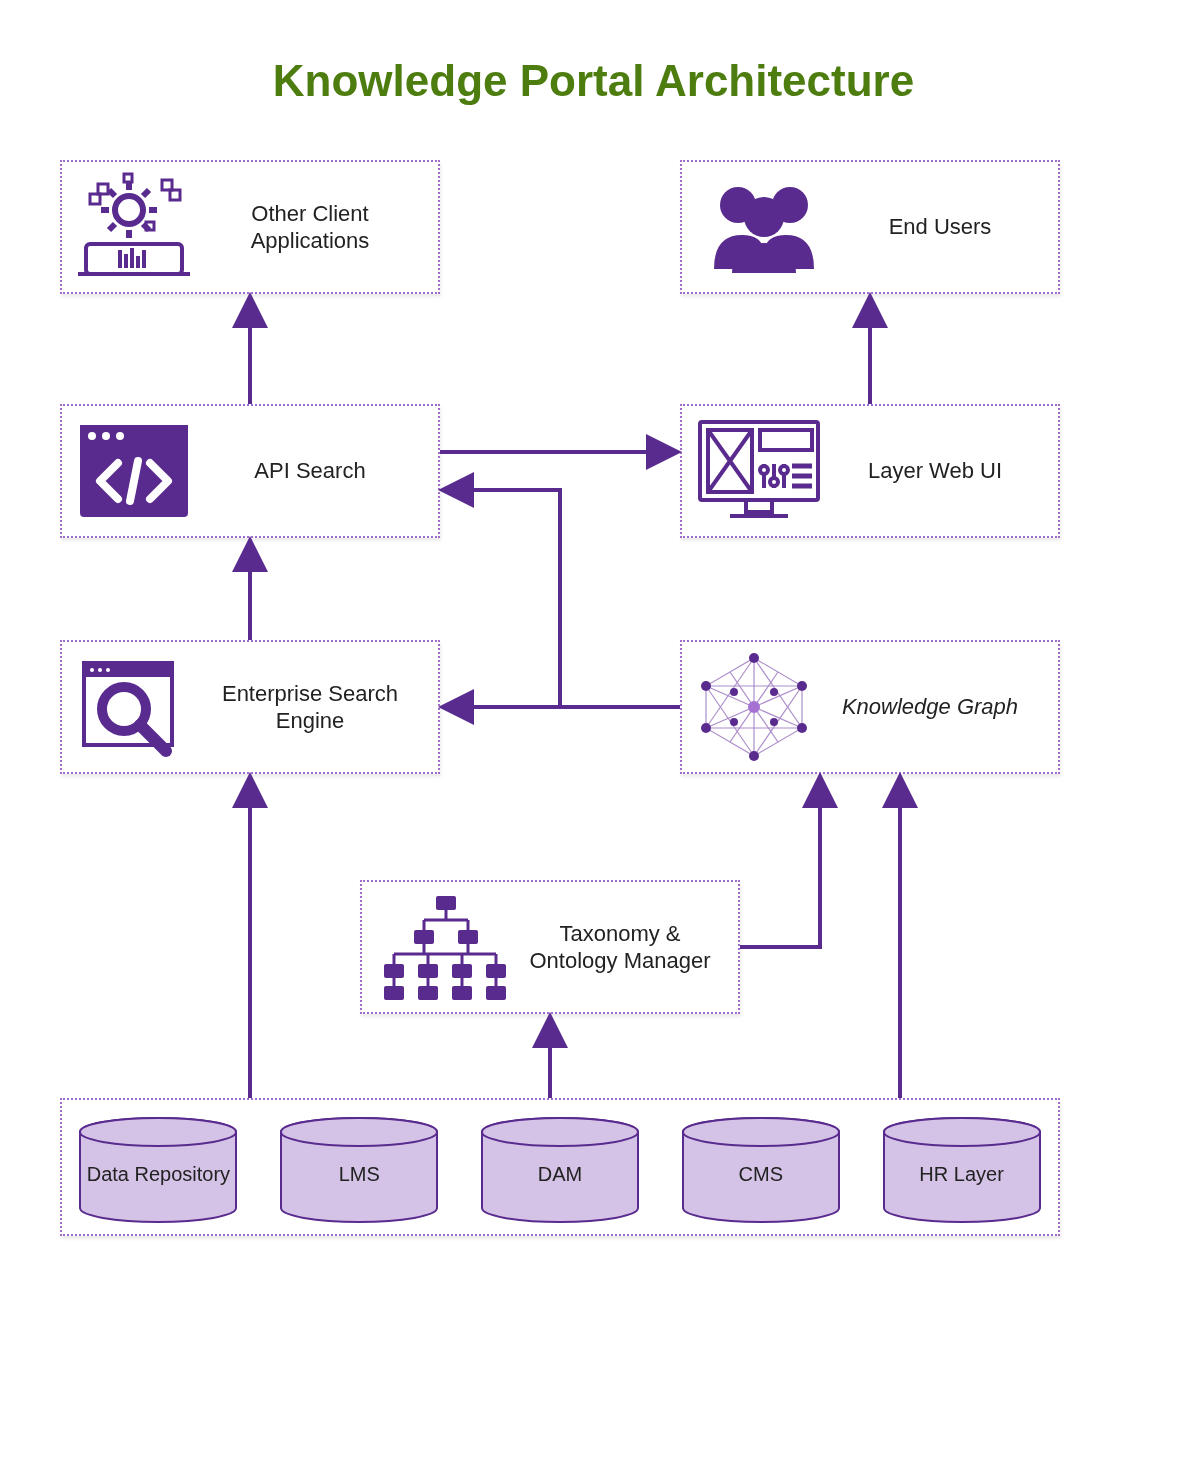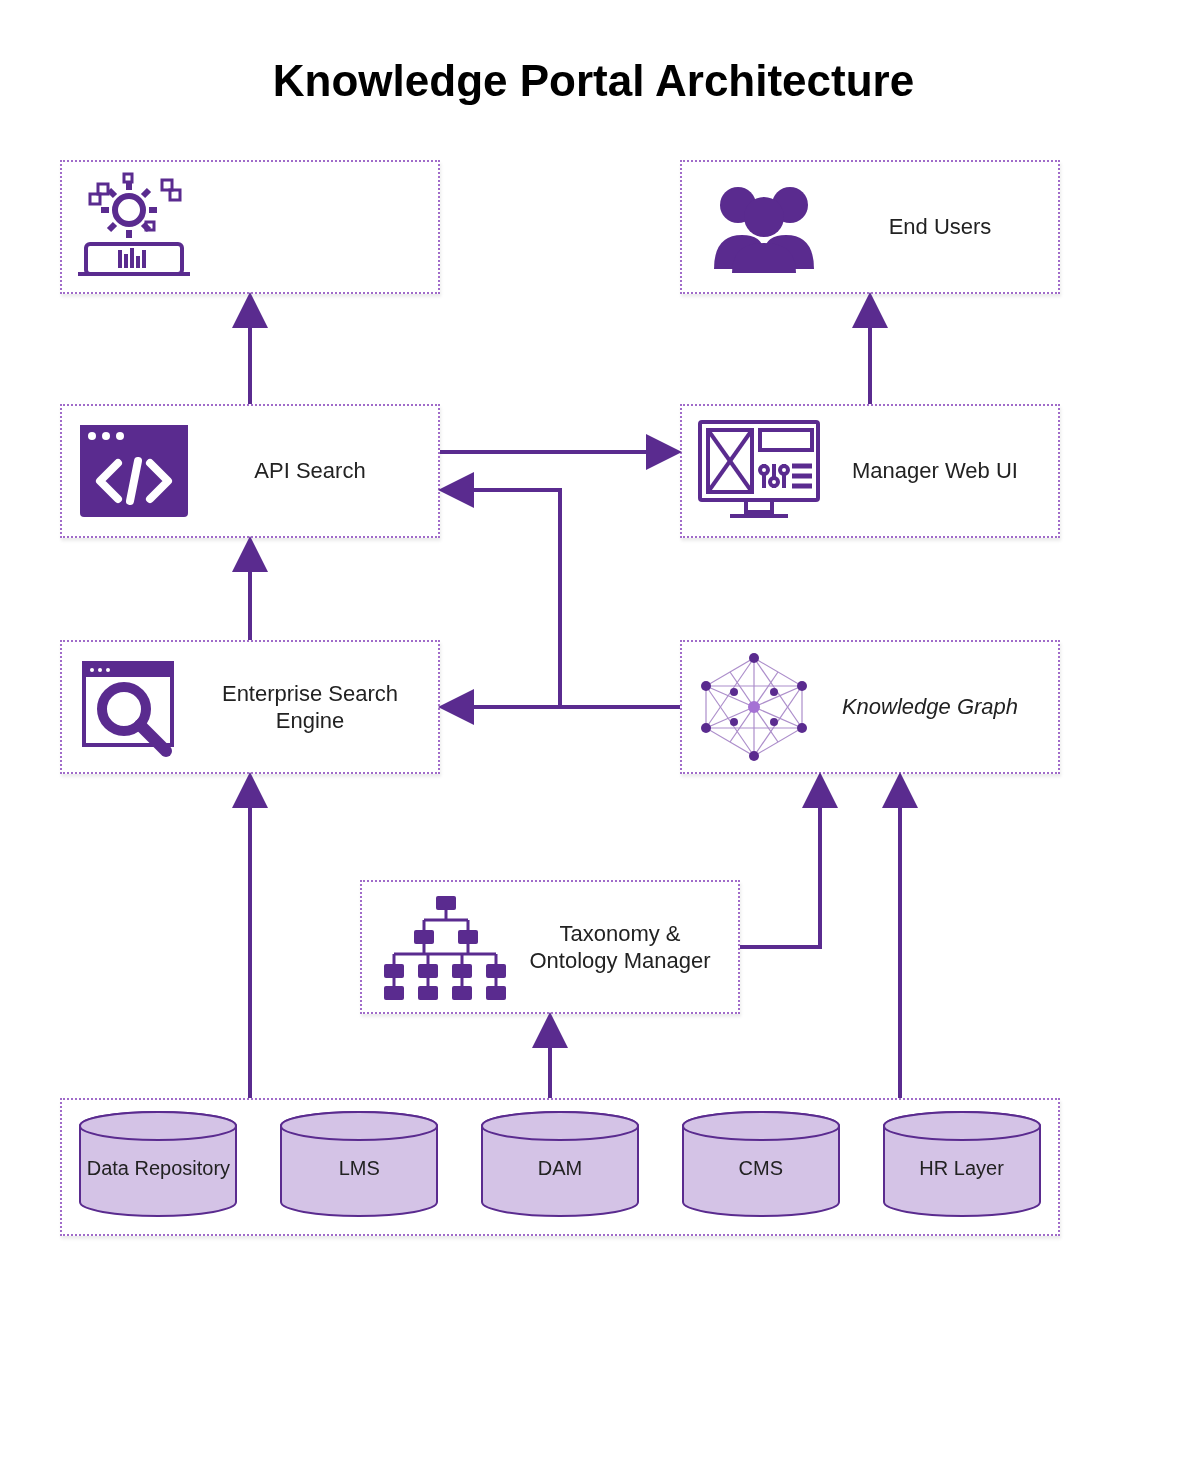--- a/index.html
+++ b/index.html
@@ -7,21 +7,21 @@
     font-family: "Segoe UI", Arial, sans-serif;
     background: #fff;
     width: 1187px;
     height: 1468px;
     position: relative;
   }
   .title {
     text-align: center;
     font-size: 44px;
     font-weight: 800;
-    color: #000000;
+    color: #4d7c0f;
     padding-top: 56px;
   }
   .canvas {
     position: absolute;
     left: 60px;
     top: 160px;
     width: 1060px;
     height: 1240px;
   }
   .box {
@@ -44,21 +44,21 @@
     flex: 1;
     text-align: center;
     font-size: 22px;
     line-height: 1.25;
     color: #222;
   }
   .data-row {
     position: absolute;
     border: 2px dotted #a06bc9;
     display: flex;
-    align-items: flex-start;
+    align-items: flex-end;
     justify-content: space-around;
     padding: 10px 6px;
     box-shadow: 1px 3px 3px rgba(0,0,0,0.08);
     gap: 20px;
   }
   .cyl {
     width: 170px;
     height: 108px;
     position: relative;
     display:flex;
@@ -109,20 +109,21 @@
         <rect x="72" y="50" width="8" height="8" fill="none" stroke="#5a2b8f" stroke-width="3"></rect>
         <g stroke="#5a2b8f" stroke-width="4">
           <line x1="46" y1="78" x2="46" y2="96"></line>
             <line x1="52" y1="82" x2="52" y2="96"></line>
           <line x1="58" y1="76" x2="58" y2="96"></line>
             <line x1="64" y1="84" x2="64" y2="96"></line>
           <line x1="70" y1="78" x2="70" y2="96"></line>
         </g>
       </svg>
     </div>
+    <div class="label">Other Client Applications</div>
   </div>
 
   <div class="box" style="left:620px; top:0px; width:380px; height:134px;">
     <div class="icon">
       <svg viewBox="0 0 140 100" width="140" height="100">
         <circle cx="44" cy="28" r="18" fill="#5a2b8f"></circle>
         <circle cx="96" cy="28" r="18" fill="#5a2b8f"></circle>
         <path d="M20 92 Q20 58 48 58 Q68 58 70 74 L70 92 Z" fill="#5a2b8f"></path>
         <path d="M120 92 Q120 58 92 58 Q72 58 70 74 L70 92 Z" fill="#5a2b8f"></path>
         <circle cx="70" cy="40" r="20" fill="#5a2b8f"></circle>
@@ -165,21 +166,21 @@
           <line x1="80" y1="48" x2="80" y2="72"></line>
             <circle cx="80" cy="66" r="4" fill="#fff" stroke="#5a2b8f"></circle>
           <line x1="90" y1="48" x2="90" y2="72"></line>
             <circle cx="90" cy="54" r="4" fill="#fff" stroke="#5a2b8f"></circle>
         </g>
         <line x1="98" y1="50" x2="118" y2="50" stroke="#5a2b8f" stroke-width="5"></line>
         <line x1="98" y1="60" x2="118" y2="60" stroke="#5a2b8f" stroke-width="5"></line>
         <line x1="98" y1="70" x2="118" y2="70" stroke="#5a2b8f" stroke-width="5"></line>
       </svg>
     </div>
-    <div class="label">Manager Web UI</div>
+    <div class="label">Layer Web UI</div>
   </div>
 
   <div class="box" style="left:0px; top:480px; width:380px; height:134px;">
     <div class="icon">
       <svg viewBox="0 0 120 100" width="120" height="100">
         <rect x="10" y="6" width="88" height="82" fill="none" stroke="#5a2b8f" stroke-width="4"></rect>
         <rect x="10" y="6" width="88" height="14" fill="#5a2b8f"></rect>
         <circle cx="18" cy="13" r="2" fill="#fff"></circle>
           <circle cx="26" cy="13" r="2" fill="#fff"></circle>
           <circle cx="34" cy="13" r="2" fill="#fff"></circle>

